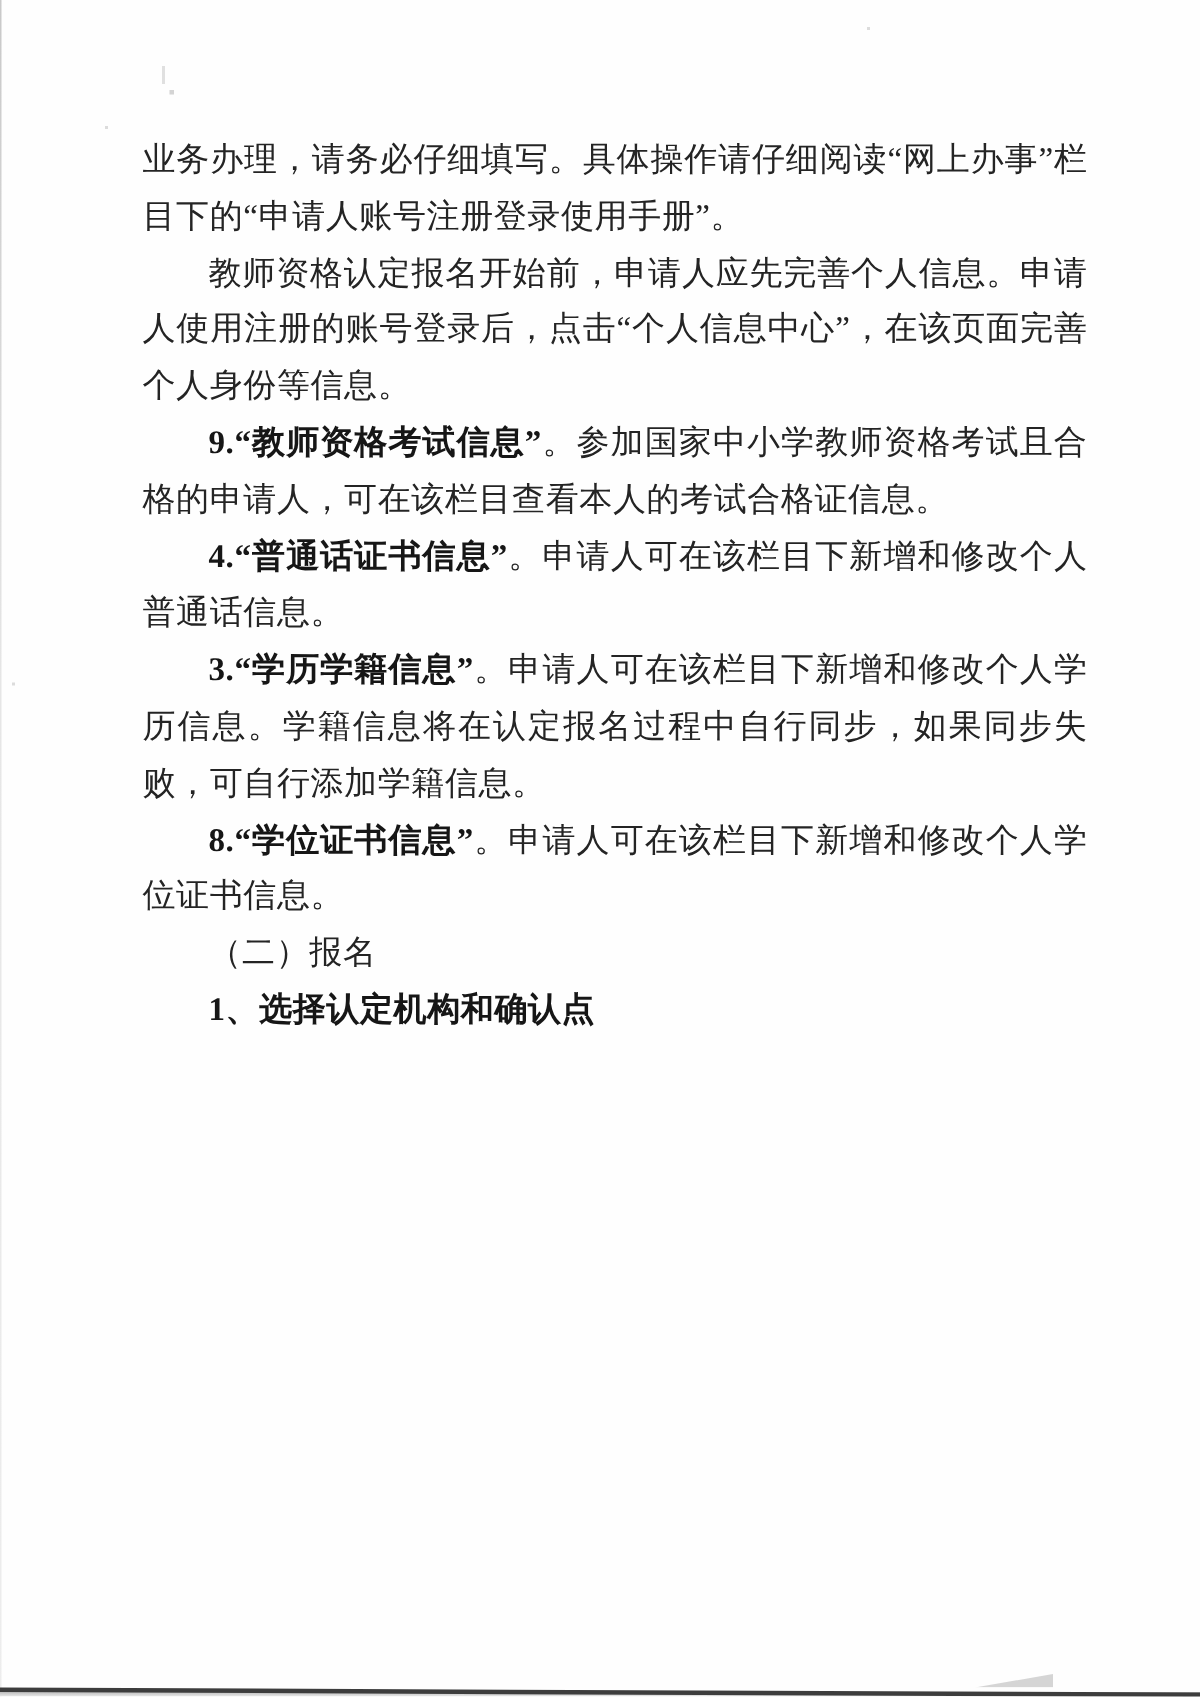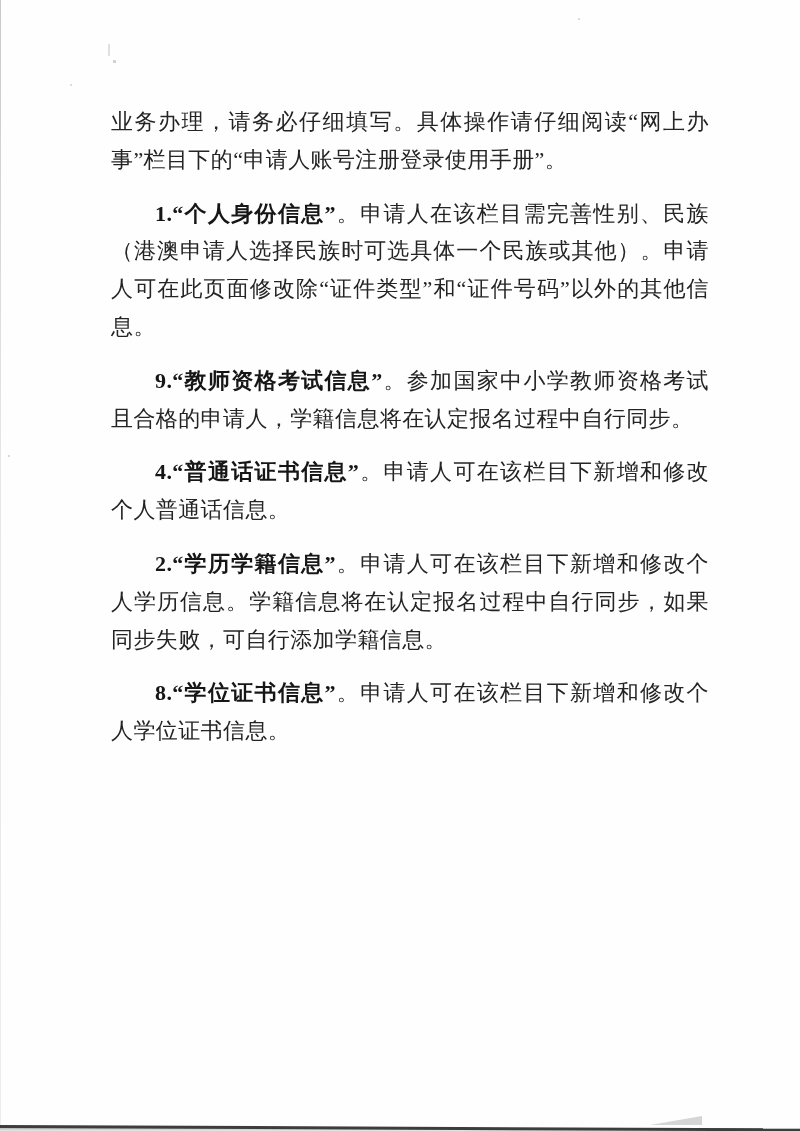--- a/index.html
+++ b/index.html
@@ -24,21 +24,21 @@
     left: 95px;
     top: 87px;
     width: 630px;
     color: #242424;
     font-size: 22px;
     line-height: 37.8px;
     letter-spacing: 0.4px;
     text-align: justify;
   }
   .doc-text p {
-    margin: 16px;
+    margin: 0;
     padding: 0;
   }
   .doc-text p.indent {
     text-indent: 2em;
   }
   .lead {
     font-weight: bold;
     color: #161616;
   }
   
@@ -91,33 +91,35 @@
 </style>
 </head>
 <body>
 
 <main class="page">
 
   <section class="doc-text">
 
     <p class="para"><span>业务办理，请务必仔细填写。具体操作请仔细阅读“网上办事”栏目下的“申请人账号注册登录使用手册”。</span></p>
 
+    <p class="para indent"><span>教师资格认定报名开始前，申请人应先完善个人信息。申请人使用注册的账号登录后，点击“个人信息中心”，在该页面完善个人身份等信息。</span></p>
 
-    <p class="para indent"><b class="lead">1.“个人身份信息”</b><span>。申请人在该栏目需完善性别、民族（港澳申请人选择民族时可选具体一个民族或其他）。申请人可在此页面修改除“证件类型”和“证件号码”以外的其他信息。</span></p>
 
-    <p class="para indent"><b class="lead">9.“教师资格考试信息”</b><span>。参加国家中小学教师资格考试且合格的申请人，学籍信息将在认定报名过程中自行同步。</span></p>
+    <p class="para indent"><b class="lead">9.“教师资格考试信息”</b><span>。参加国家中小学教师资格考试且合格的申请人，可在该栏目查看本人的考试合格证信息。</span></p>
 
     <p class="para indent"><b class="lead">4.“普通话证书信息”</b><span>。申请人可在该栏目下新增和修改个人普通话信息。</span></p>
 
-    <p class="para indent"><b class="lead">2.“学历学籍信息”</b><span>。申请人可在该栏目下新增和修改个人学历信息。学籍信息将在认定报名过程中自行同步，如果同步失败，可自行添加学籍信息。</span></p>
+    <p class="para indent"><b class="lead">3.“学历学籍信息”</b><span>。申请人可在该栏目下新增和修改个人学历信息。学籍信息将在认定报名过程中自行同步，如果同步失败，可自行添加学籍信息。</span></p>
 
     <p class="para indent"><b class="lead">8.“学位证书信息”</b><span>。申请人可在该栏目下新增和修改个人学位证书信息。</span></p>
 
+    <p class="para indent"><span>（二）报名</span></p>
 
 
+    <p class="para indent"><b class="lead">1、选择认定机构和确认点</b></p>
 
 
   </section>
 
   <div class="edge-left"></div>
   <div class="bottom-underlay"></div>
   <div class="bottom-line"></div>
   <div class="bottom-smudge"></div>
   <div class="speck s1"></div>
   <div class="speck s2"></div>

